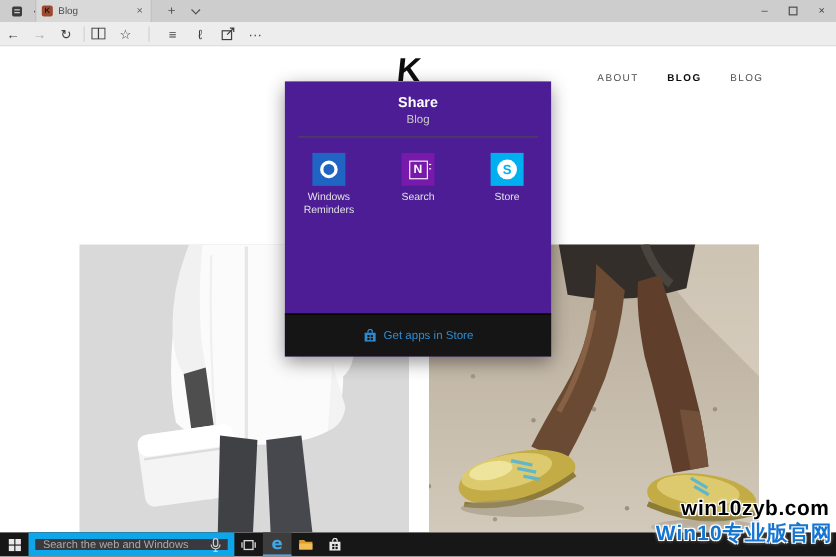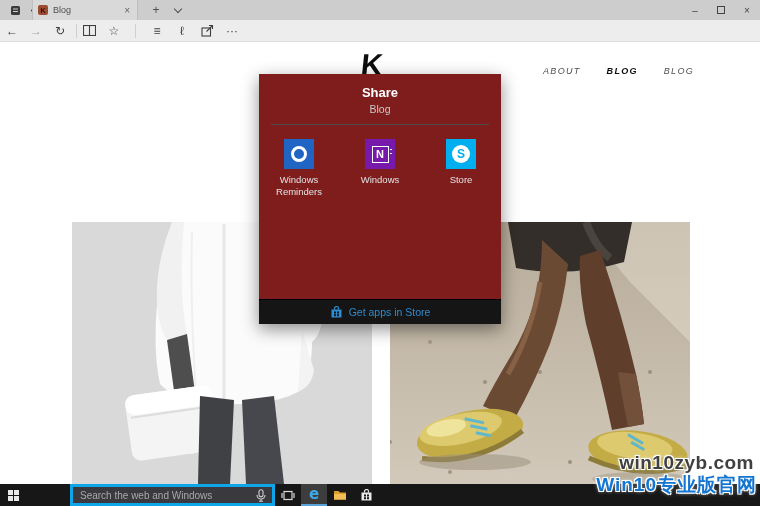--- a/index.html
+++ b/index.html
@@ -24,64 +24,64 @@
   .nav-glyph{width:24px;text-align:center;font-size:12px;color:#3f3f3f;}
   .nav-glyph.disabled{color:#a7a7a7;}
   .vdiv{width:1px;height:14px;background:#cfcfcf;margin:0 4px;}
   .url{font-size:10.5px;color:#454545;margin-left:6px;flex:1;}
   .right-icons{display:flex;align-items:center;margin-right:6px;gap:9px;}
   .ri{width:16px;height:16px;display:flex;align-items:center;justify-content:center;color:#3f3f3f;font-size:12px;}
 
   
   .content{position:absolute;left:0;top:42px;width:760px;height:442px;background:#ffffff;}
   .site-logo{position:absolute;left:361px;top:6px;font-size:30px;font-weight:900;color:#0d0d0d;transform:skewX(-6deg);letter-spacing:-2px;}
-  .site-nav{position:absolute;top:24px;right:66px;display:flex;gap:26px;font-style:italic;}
+  .site-nav{position:absolute;top:24px;right:66px;display:flex;gap:26px;}
   .nav-item{font-size:9px;letter-spacing:1.3px;color:#4f4f4f;}
   .nav-item.active{font-weight:bold;color:#0d0d0d;}
   .photo{position:absolute;top:180px;width:300px;height:262px;overflow:hidden;}
   .photo-left{left:72px;}
   .photo-right{left:390px;}
 
   
-  .share-panel{position:absolute;left:259px;top:74px;width:242px;height:250px;background:#7f1d1d;box-shadow:0 5px 16px rgba(0,0,0,.45);z-index:10;display:flex;flex-direction:column;}
+  .share-panel{position:absolute;left:259px;top:74px;width:242px;height:250px;background:#4c1d95;box-shadow:0 5px 16px rgba(0,0,0,.45);z-index:10;display:flex;flex-direction:column;}
   .share-title{margin-top:11px;text-align:center;font-size:13px;font-weight:bold;color:#ffffff;}
   .share-sub{margin-top:3px;text-align:center;font-size:10.5px;color:#c9c9c9;}
   .share-div{margin:9px 12px 0 12px;border-top:1px solid #4d4d4d;}
   .apps{display:flex;justify-content:space-between;padding:14px 14px 0 14px;}
   .app{width:52px;display:flex;flex-direction:column;align-items:center;}
   .tile{width:30px;height:30px;display:flex;align-items:center;justify-content:center;}
   .tile.c0{background:#2064c4;}
   .tile.c1{background:#0a6cc0;}
   .tile.c2{background:#7719aa;}
   .tile.c3{background:#00aff0;}
   .app-label{margin-top:5px;font-size:9.5px;line-height:1.25;color:#e2e2e2;text-align:center;}
   .ring{width:16px;height:16px;border:3px solid #fff;border-radius:50%;}
   .skype-circle{width:18px;height:18px;border-radius:50%;background:#fff;color:#00aff0;font-size:12px;font-weight:bold;display:flex;align-items:center;justify-content:center;}
   .onenote-book{width:17px;height:17px;border:1.5px solid #fff;display:flex;align-items:center;justify-content:center;position:relative;}
   .onenote-n{color:#fff;font-size:11px;font-weight:bold;}
   .onenote-pages{position:absolute;right:-4px;top:2px;width:2px;height:5px;border-top:1.5px solid #fff;border-bottom:1.5px solid #fff;}
-  .share-footer{margin-top:auto;height:25px;background:#151515;border-top:1px solid #000;display:flex;align-items:center;justify-content:center;gap:6px;}
+  .share-footer{margin-top:auto;height:39px;background:#151515;border-top:1px solid #000;display:flex;align-items:center;justify-content:center;gap:6px;}
   .store-link{font-size:10.5px;color:#2e8bd0;}
 
   
   .taskbar{position:absolute;left:0;bottom:0;width:760px;height:22px;background:#171717;display:flex;align-items:stretch;z-index:20;}
   .tk-btn{width:26px;display:flex;align-items:center;justify-content:center;}
   .winlogo{display:grid;grid-template-columns:5px 5px;grid-template-rows:5px 5px;gap:1px;}
   .winlogo div{background:#e9e9e9;}
-  .searchbox{width:205px;background:#3a3a3e;border:3px solid #0ea5e9;display:flex;align-items:center;margin-left:44px;}
+  .searchbox{width:187px;background:#3a3a3e;border:6px solid #0ea5e9;display:flex;align-items:center;}
   .searchbox input{flex:1;background:transparent;border:none;outline:none;color:#b8b8b8;font-size:10px;padding-left:7px;}
   .searchbox input::placeholder{color:#a9a9a9;}
   .mic{margin-right:6px;}
   .edge-btn{width:26px;display:flex;align-items:center;justify-content:center;background:#3d3d3d;border-bottom:2px solid #5aa3d8;}
   .edge-e{color:#3fa9e8;font-size:15px;font-weight:bold;font-family:"DejaVu Sans",sans-serif;}
 
   
   .wm{position:absolute;z-index:30;font-weight:bold;
       text-shadow:-1px -1px 0 #fff,1px -1px 0 #fff,-1px 1px 0 #fff,1px 1px 0 #fff,0 0 4px #fff;}
-  .wm1{right:6px;top:452px;font-size:19px;color:#404040;letter-spacing:0.5px;text-align:center;}
+  .wm1{right:6px;top:452px;font-size:19px;color:#000000;letter-spacing:0.5px;text-align:center;}
   .wm2{right:3px;top:472px;font-size:19px;color:#1576d2;letter-spacing:1px;}
 </style>
 </head>
 <body>
 
 <div id="screen">
 
   <div class="content">
     <div class="site-logo">K</div>
     <div class="site-nav">
@@ -170,21 +170,21 @@
           </div>
         <div class="app-label">Windows Reminders</div>
       </div>
       <div class="app">
         <div class="tile c2">
           <div class="onenote-book">
             <span class="onenote-n">N</span>
             <span class="onenote-pages"></span>
           </div>
         </div>
-        <div class="app-label">Windows</div>
+        <div class="app-label">Search</div>
       </div>
       <div class="app">
         <div class="tile c3">
           <div class="skype-circle">S</div>
         </div>
         <div class="app-label">Store</div>
       </div>
     </div>
     <div class="share-footer">
       <svg width="13" height="13" viewBox="0 0 13 13">

